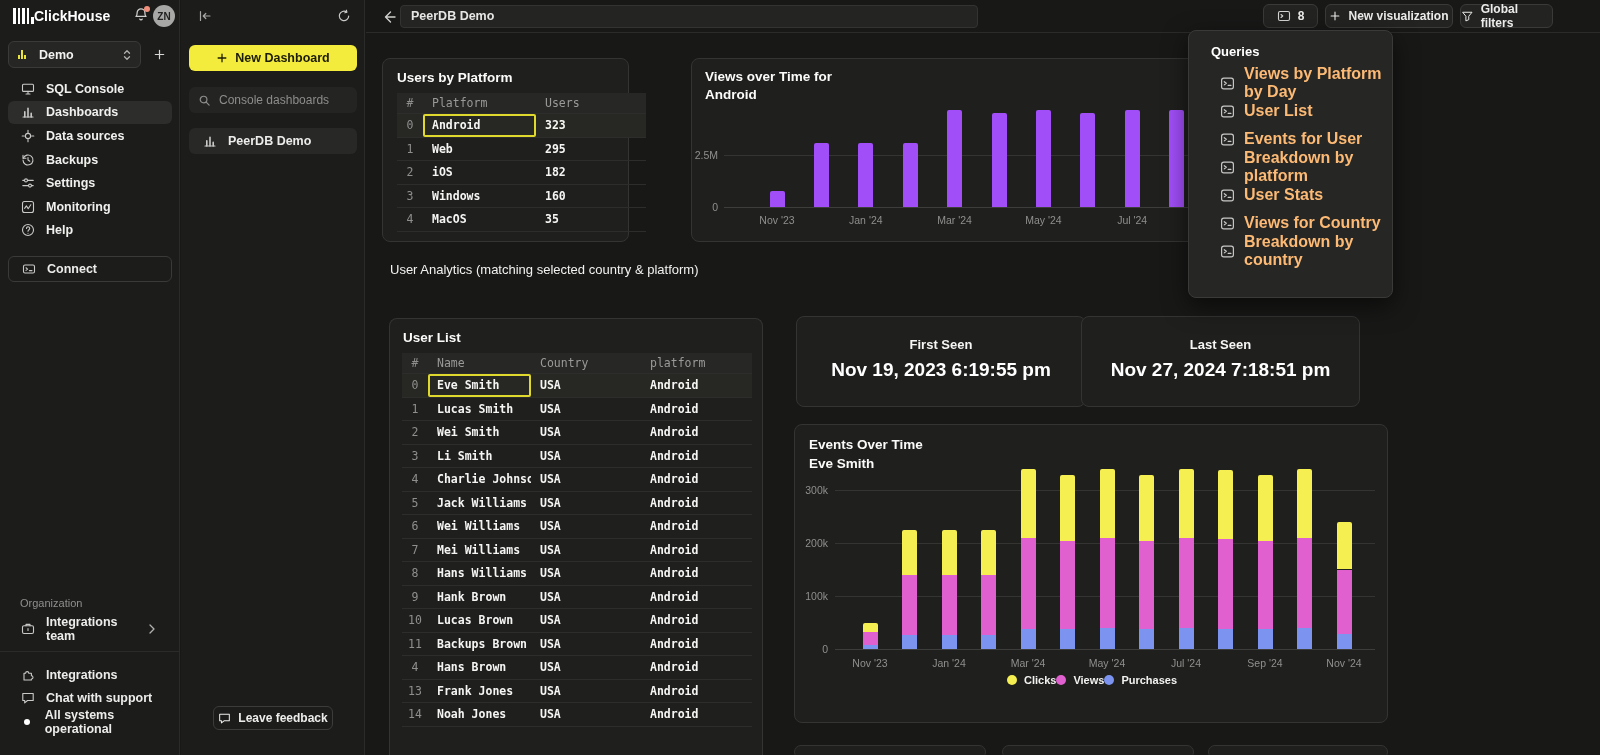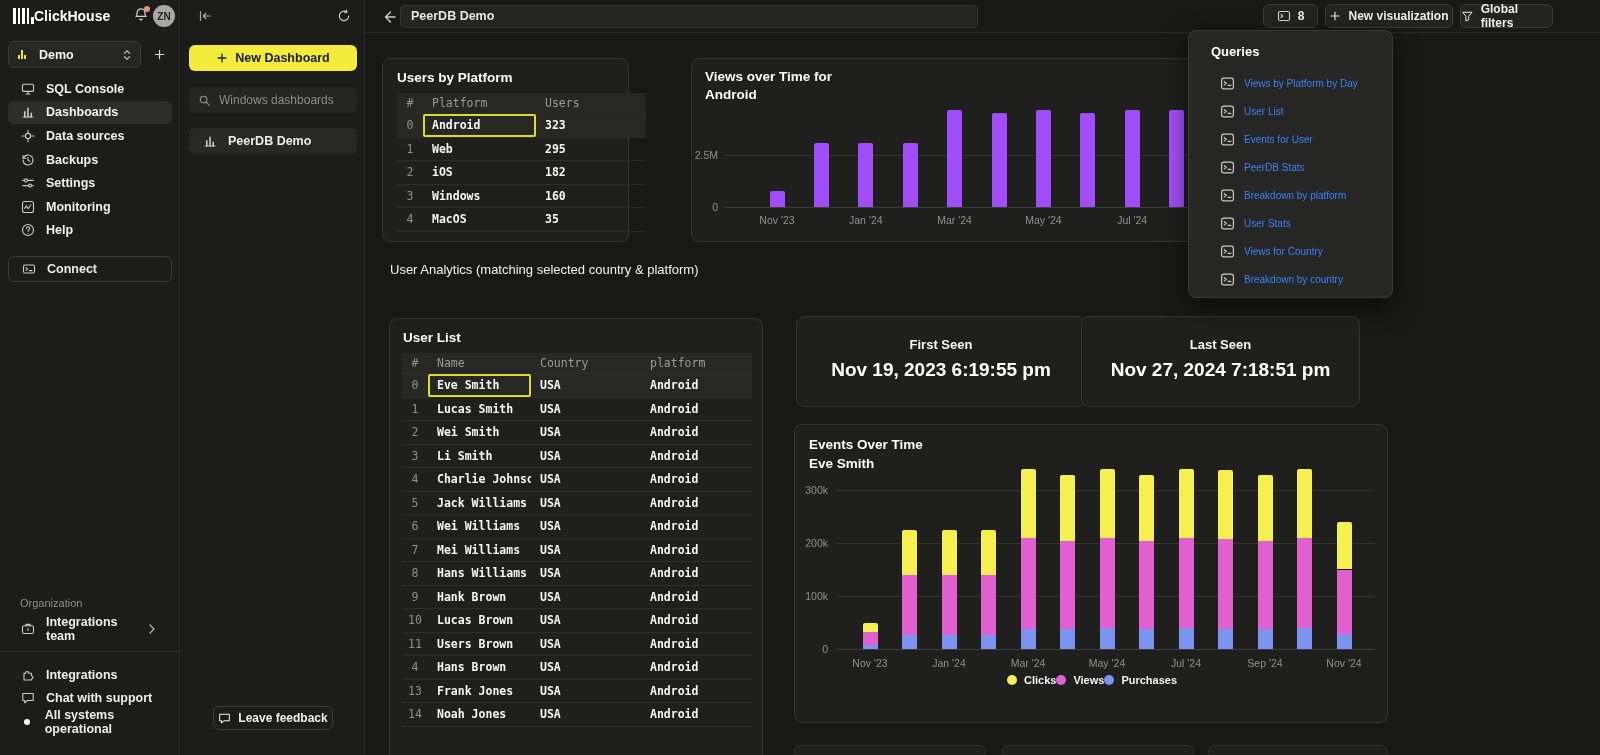--- a/index.html
+++ b/index.html
@@ -106,21 +106,21 @@
   .legend-item { display:flex; align-items:center; gap:7px; font-size:11px; font-weight:700; color:#f2f2f0; }
   .legend-dot { width:10px; height:10px; border-radius:50%; }
 
   
   .queries-popup { position:absolute; left:822px; top:30px; width:205px; height:268px; background:#262625;
     border:1px solid #3a3a39; border-radius:8px; box-shadow:0 8px 24px rgba(0,0,0,.55); z-index:20; }
   .qp-title { position:absolute; left:22px; top:13px; font-size:13px; font-weight:700; color:#fff; }
   .qp-list { position:absolute; left:0; top:38px; width:100%; }
   .qp-item { height:28px; display:flex; align-items:center; }
   .qp-item .ico { width:15px; height:15px; margin-left:31px; }
-  .qp-item .lbl { margin-left:9px; font-size:10px; font-weight:400; color:#3b82f6; }
+  .qp-item .lbl { margin-left:9px; font-size:16px; font-weight:700; color:#fdba74; }
 
   .stub { position:absolute; top:745px; height:14px; background:#1f1f1e; border:1px solid #343433; border-radius:8px; }
   svg { display:block; }
 </style>
 </head>
 <body>
 
 <aside class="sidebar">
   <div class="sb-header">
     <span class="logo">
@@ -303,21 +303,21 @@
     <span>New Dashboard</span>
   </div>
 
   <div class="search-box">
     <span class="ico">
       <svg viewBox="0 0 14 14" width="13" height="13" fill="none" stroke="#8d8d8b" stroke-width="1.3" stroke-linecap="round">
           <circle cx="6" cy="6" r="3.6"></circle>
           <path d="M8.8 8.8L12 12"></path>
         </svg>
     </span>
-    <span class="ph">Windows dashboards</span>
+    <span class="ph">Console dashboards</span>
   </div>
 
   <div class="dash-list" id="dash-list">
       <div class="dash-item">
         <span class="ico">
           <svg viewBox="0 0 14 14" width="14" height="14" fill="none" stroke="#c9c9c7" stroke-width="1.1" stroke-linecap="round" stroke-linejoin="round">
             <path d="M2 12h10"></path>
             <path d="M3.8 12V6.8M7 12V3.2M10.2 12V8.4" stroke-width="1.6"></path>
           </svg>
         </span>
@@ -495,21 +495,21 @@
           <div class="td" style="width: 111px;">Android</div>
         </div>
         <div class="tr body">
           <div class="td num" style="width: 26px;">10</div>
           <div class="td" style="width: 103px;">Lucas Brown</div>
           <div class="td" style="width: 110px;">USA</div>
           <div class="td" style="width: 111px;">Android</div>
         </div>
         <div class="tr body">
           <div class="td num" style="width: 26px;">11</div>
-          <div class="td" style="width: 103px;">Users Brown</div>
+          <div class="td" style="width: 103px;">Backups Brown</div>
           <div class="td" style="width: 110px;">USA</div>
           <div class="td" style="width: 111px;">Android</div>
         </div>
         <div class="tr body">
           <div class="td num" style="width: 26px;">4</div>
           <div class="td" style="width: 103px;">Hans Brown</div>
           <div class="td" style="width: 110px;">USA</div>
           <div class="td" style="width: 111px;">Android</div>
         </div>
         <div class="tr body">
@@ -645,53 +645,44 @@
           </span>
           <span class="lbl">Events for User</span>
         </div>
         <div class="qp-item">
           <span class="ico">
             <svg viewBox="0 0 14 14" width="15" height="15" fill="none" stroke="#c9c9c7" stroke-width="1.1" stroke-linecap="round" stroke-linejoin="round">
               <rect x="1.5" y="2" width="11" height="10" rx="2"></rect>
               <path d="M4 5.3l1.9 1.5L4 8.3M7.6 8.8h2.6"></path>
             </svg>
           </span>
-          <span class="lbl">PeerDB Stats</span>
+          <span class="lbl">Breakdown by platform</span>
         </div>
         <div class="qp-item">
           <span class="ico">
             <svg viewBox="0 0 14 14" width="15" height="15" fill="none" stroke="#c9c9c7" stroke-width="1.1" stroke-linecap="round" stroke-linejoin="round">
               <rect x="1.5" y="2" width="11" height="10" rx="2"></rect>
               <path d="M4 5.3l1.9 1.5L4 8.3M7.6 8.8h2.6"></path>
             </svg>
           </span>
-          <span class="lbl">Breakdown by platform</span>
+          <span class="lbl">User Stats</span>
         </div>
         <div class="qp-item">
           <span class="ico">
             <svg viewBox="0 0 14 14" width="15" height="15" fill="none" stroke="#c9c9c7" stroke-width="1.1" stroke-linecap="round" stroke-linejoin="round">
               <rect x="1.5" y="2" width="11" height="10" rx="2"></rect>
               <path d="M4 5.3l1.9 1.5L4 8.3M7.6 8.8h2.6"></path>
             </svg>
           </span>
-          <span class="lbl">User Stats</span>
+          <span class="lbl">Views for Country</span>
         </div>
         <div class="qp-item">
           <span class="ico">
             <svg viewBox="0 0 14 14" width="15" height="15" fill="none" stroke="#c9c9c7" stroke-width="1.1" stroke-linecap="round" stroke-linejoin="round">
               <rect x="1.5" y="2" width="11" height="10" rx="2"></rect>
               <path d="M4 5.3l1.9 1.5L4 8.3M7.6 8.8h2.6"></path>
             </svg>
           </span>
-          <span class="lbl">Views for Country</span>
-        </div>
-        <div class="qp-item">
-          <span class="ico">
-            <svg viewBox="0 0 14 14" width="15" height="15" fill="none" stroke="#c9c9c7" stroke-width="1.1" stroke-linecap="round" stroke-linejoin="round">
-              <rect x="1.5" y="2" width="11" height="10" rx="2"></rect>
-              <path d="M4 5.3l1.9 1.5L4 8.3M7.6 8.8h2.6"></path>
-            </svg>
-          </span>
           <span class="lbl">Breakdown by country</span>
         </div>
       </div>
   </div>
 </main>
 
 </body></html>

